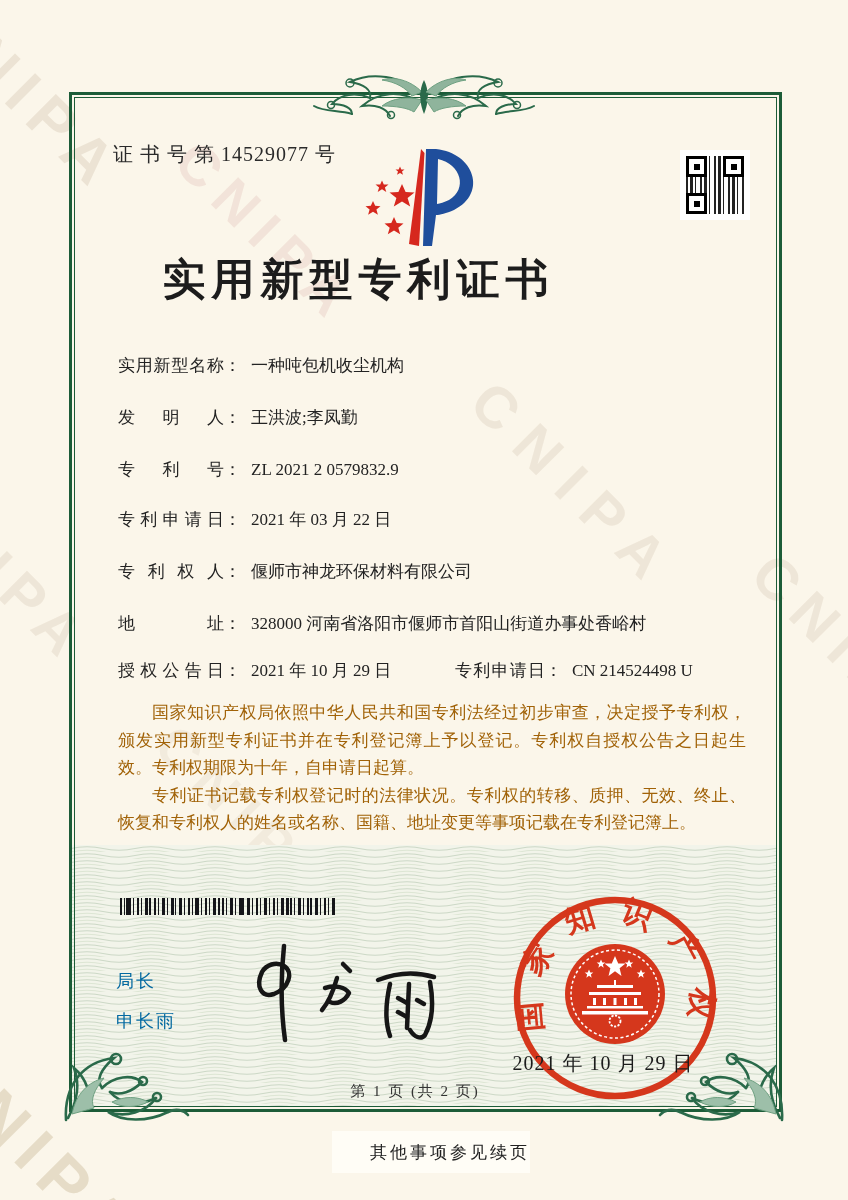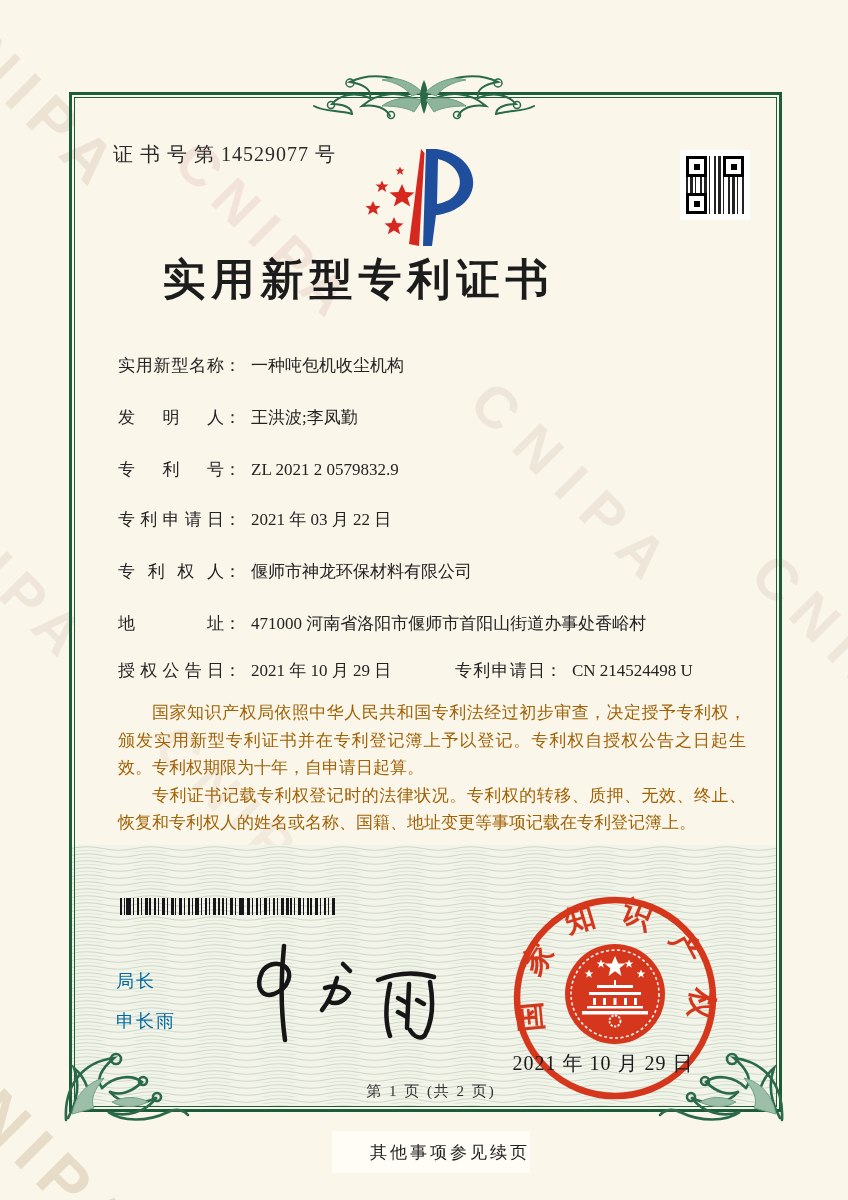--- a/index.html
+++ b/index.html
@@ -70,21 +70,21 @@
 
   
   .signer{position:absolute;left:116px;top:969px;font-size:18px;color:#0369a1;letter-spacing:2px;}
   .signer div{margin-bottom:16px;}
   .sign-svg{position:absolute;left:240px;top:942px;width:212px;height:102px;}
 
   
   .seal{position:absolute;left:509px;top:892px;width:212px;height:212px;}
 
   
-  .page-info{position:absolute;left:16px;top:1082px;width:830px;text-align:center;
+  .page-info{position:absolute;left:0;top:1082px;width:830px;text-align:center;
              font-size:15px;letter-spacing:2px;color:#333;}
   .cont-box{position:absolute;left:332px;top:1131px;width:198px;height:42px;background:#fffdf6;
             display:flex;align-items:center;justify-content:flex-end;font-size:17px;
             letter-spacing:3px;color:#222;}
 </style>
 </head>
 <body>
 
 <div class="page">
 
@@ -219,21 +219,21 @@
   <div class="field-row r3">
     <span class="flabel">专利号</span><span class="fcolon">：</span><span>ZL 2021 2 0579832.9</span>
   </div>
   <div class="field-row r4">
     <span class="flabel">专利申请日</span><span class="fcolon">：</span><span>2021 年 03 月 22 日</span>
   </div>
   <div class="field-row r5">
     <span class="flabel">专利权人</span><span class="fcolon">：</span><span>偃师市神龙环保材料有限公司</span>
   </div>
   <div class="field-row r6">
-    <span class="flabel">地址</span><span class="fcolon">：</span><span>471000 河南省洛阳市偃师市首阳山街道办事处香峪村</span>
+    <span class="flabel">地址</span><span class="fcolon">：</span><span>328000 河南省洛阳市偃师市首阳山街道办事处香峪村</span>
   </div>
   <div class="field-row r7">
     <span class="flabel">授权公告日</span><span class="fcolon">：</span><span>2021 年 10 月 29 日</span>
     <span class="grant">
       <span class="flabel narrow">专利申请日</span><span class="fcolon">：</span><span>CN 214524498 U</span>
     </span>
   </div>
 
   <div class="body-text">
     <p>国家知识产权局依照中华人民共和国专利法经过初步审查，决定授予专利权，颁发实用新型专利证书并在专利登记簿上予以登记。专利权自授权公告之日起生效。专利权期限为十年，自申请日起算。</p>

